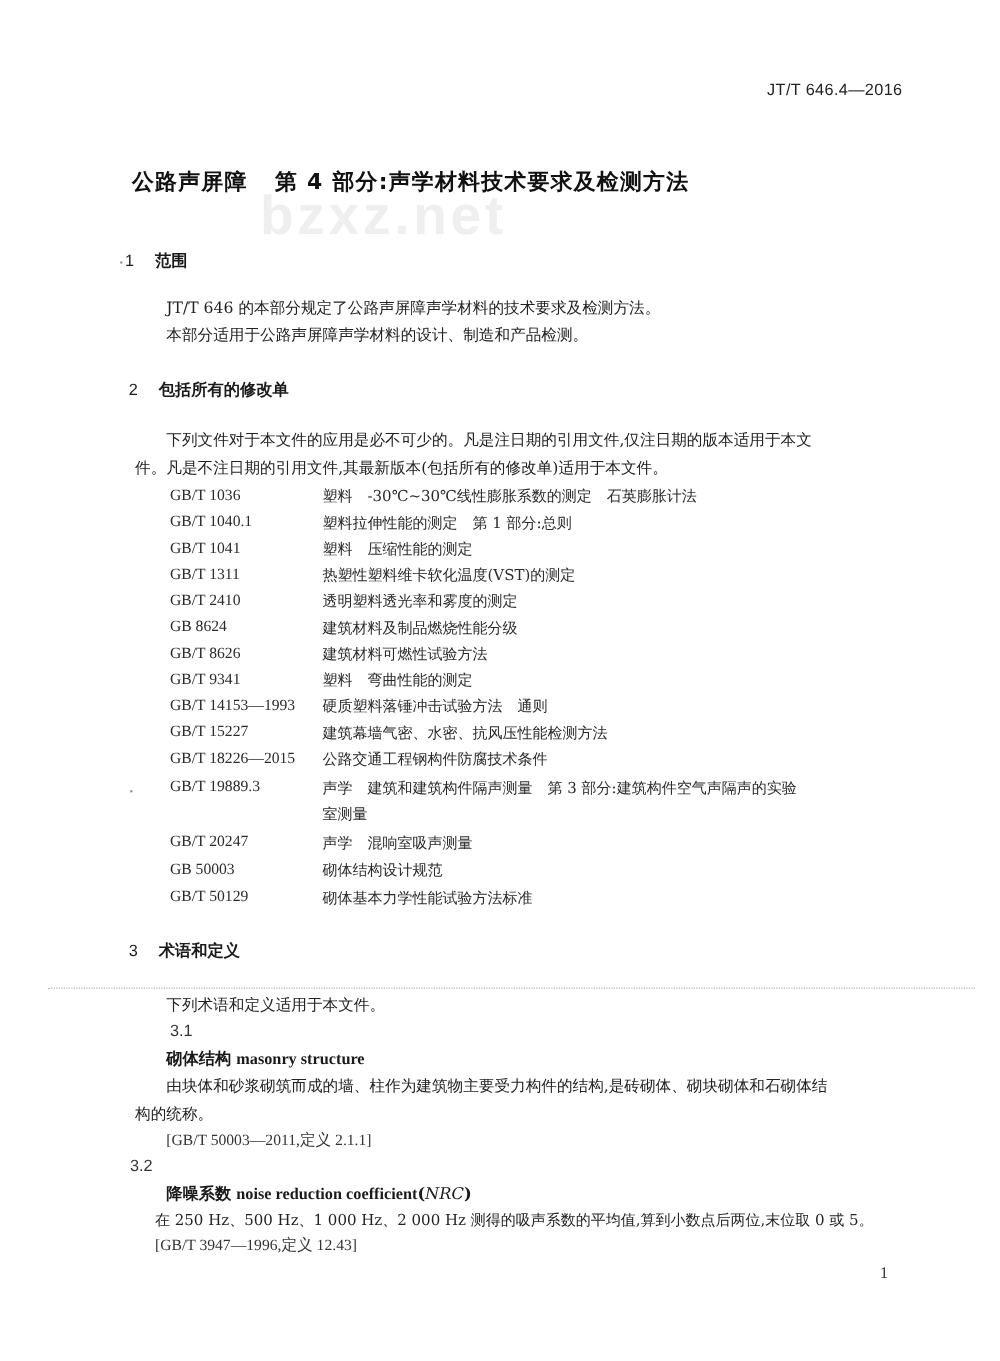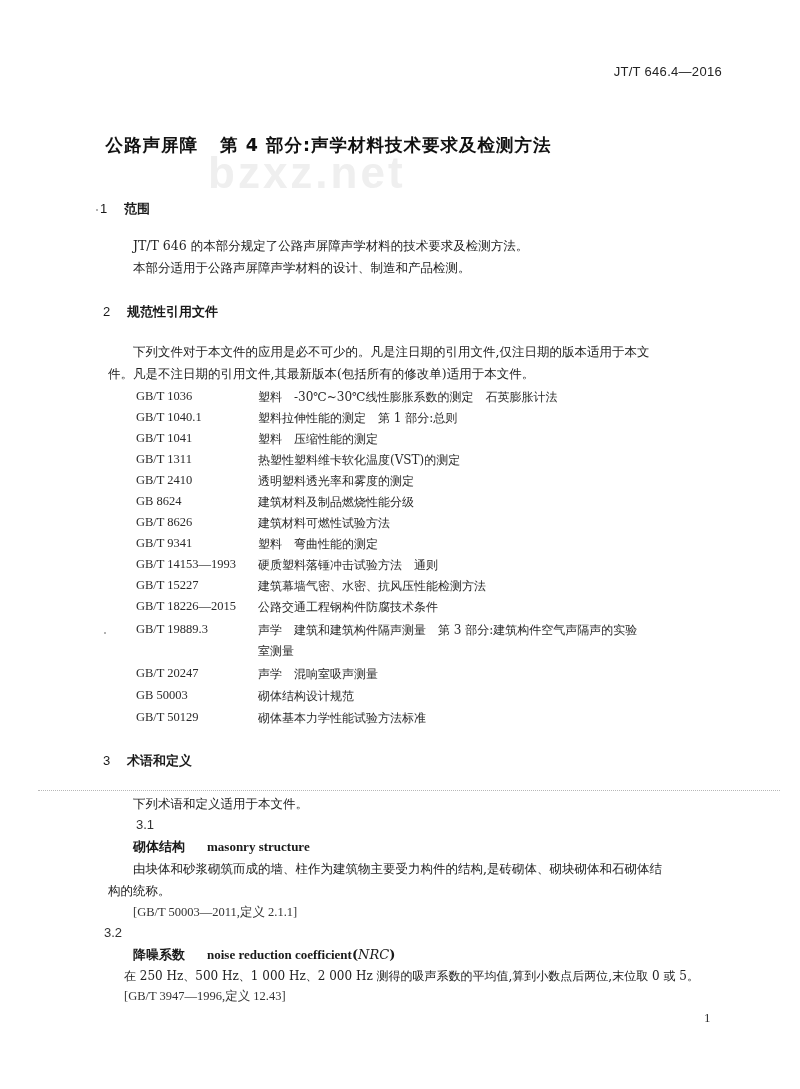--- a/index.html
+++ b/index.html
@@ -85,21 +85,21 @@
       font-family: "Liberation Sans", "DejaVu Sans", sans-serif;
       font-size: 13px;
       color: #333;
     }
     .term {
       font-size: 13px;
       font-weight: bold;
       color: #1a1a1a;
     }
     .term .zh { font-family: "DejaVu Sans", sans-serif; }
-    .term .en { font-family: "Liberation Serif", serif; margin-left: 22px; }
+    .term .en { font-family: "Liberation Serif", serif; margin-left: 4px; }
     .term .abbr { font-style: italic; font-weight: normal; }
     .source-ref {
       font-family: "Liberation Serif", "DejaVu Serif", serif;
       font-size: 12.5px;
       color: #333;
     }
     .page-num {
       top: 1010px; left: 704px;
       font-family: "Liberation Serif", serif;
       font-size: 13px;
@@ -121,21 +121,21 @@
 </div>
 
 <div class="abs section-heading" style="top:200px; left:100px;">
   <span class="num">1</span><span>范围</span>
 </div>
 <div class="abs stray-dot" style="top:209px; left:96px;"></div>
 <div class="abs para" style="top:236px; left:133px;">JT/T 646 的本部分规定了公路声屏障声学材料的技术要求及检测方法。</div>
 <div class="abs para" style="top:258px; left:133px;">本部分适用于公路声屏障声学材料的设计、制造和产品检测。</div>
 
 <div class="abs section-heading" style="top:303px; left:103px;">
-  <span class="num">2</span><span>规范性引用文件</span>
+  <span class="num">2</span><span>包括所有的修改单</span>
 </div>
 <div class="abs para" style="top:342px; left:133px;">下列文件对于本文件的应用是必不可少的。凡是注日期的引用文件,仅注日期的版本适用于本文</div>
 <div class="abs para" style="top:364px; left:108px;">件。凡是不注日期的引用文件,其最新版本(包括所有的修改单)适用于本文件。</div>
 
 <div class="ref-row" style="top:389px;">
   <span class="code">GB/T 1036</span><span class="title">塑料　-30℃~30℃线性膨胀系数的测定　石英膨胀计法</span>
 </div>
 <div class="ref-row" style="top:410px;text-decoration:underline;">
   <span class="code">GB/T 1040.1</span><span class="title">塑料拉伸性能的测定　第 1 部分:总则</span>
 </div>

